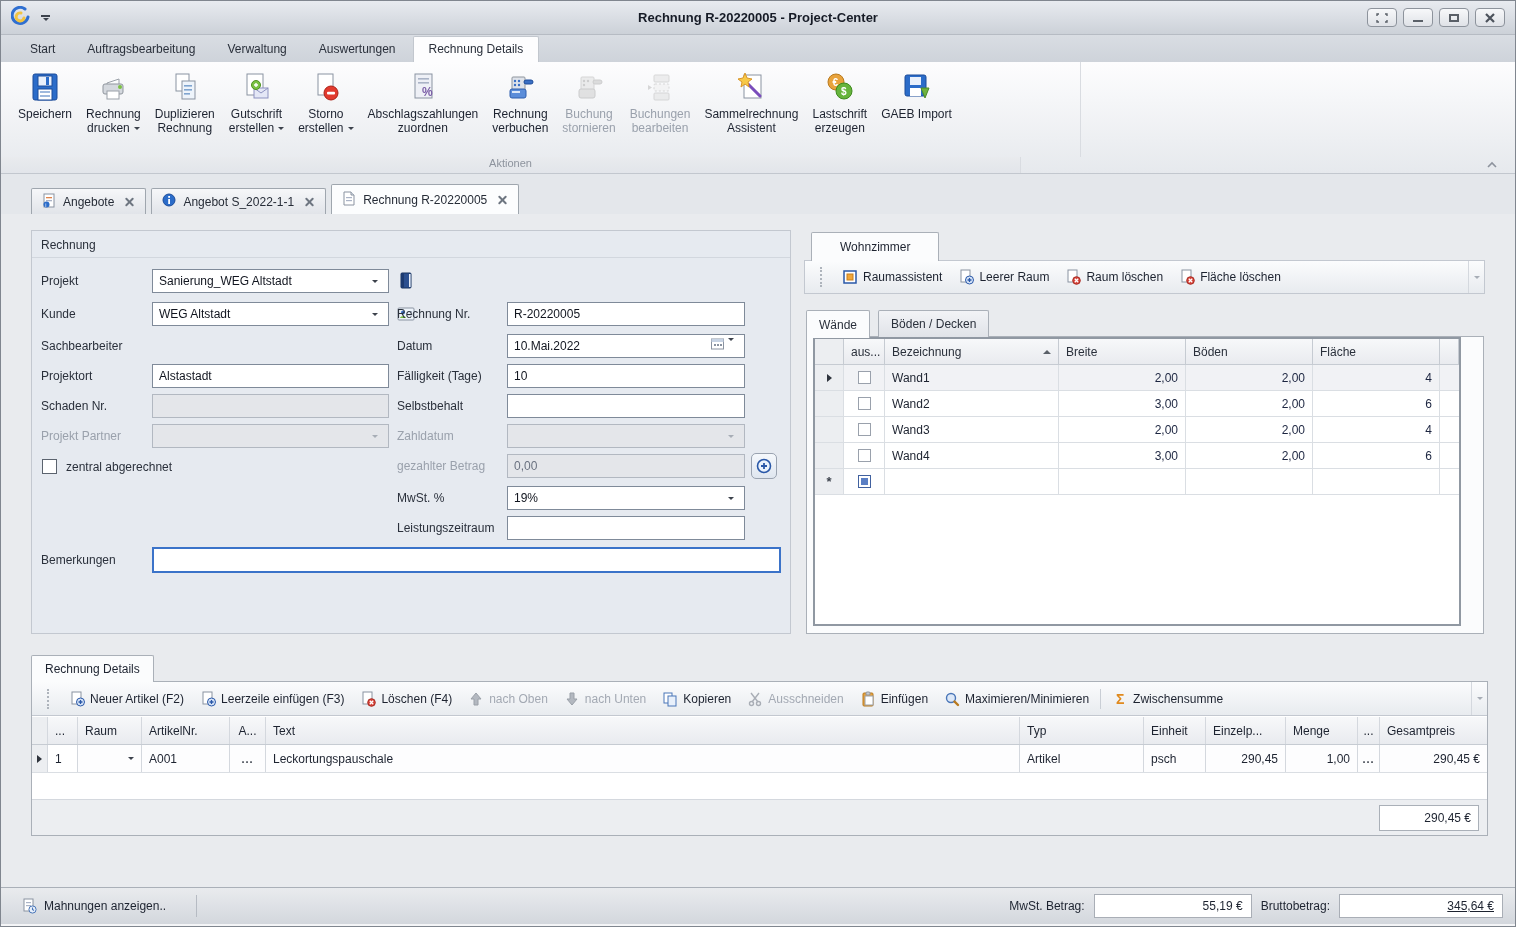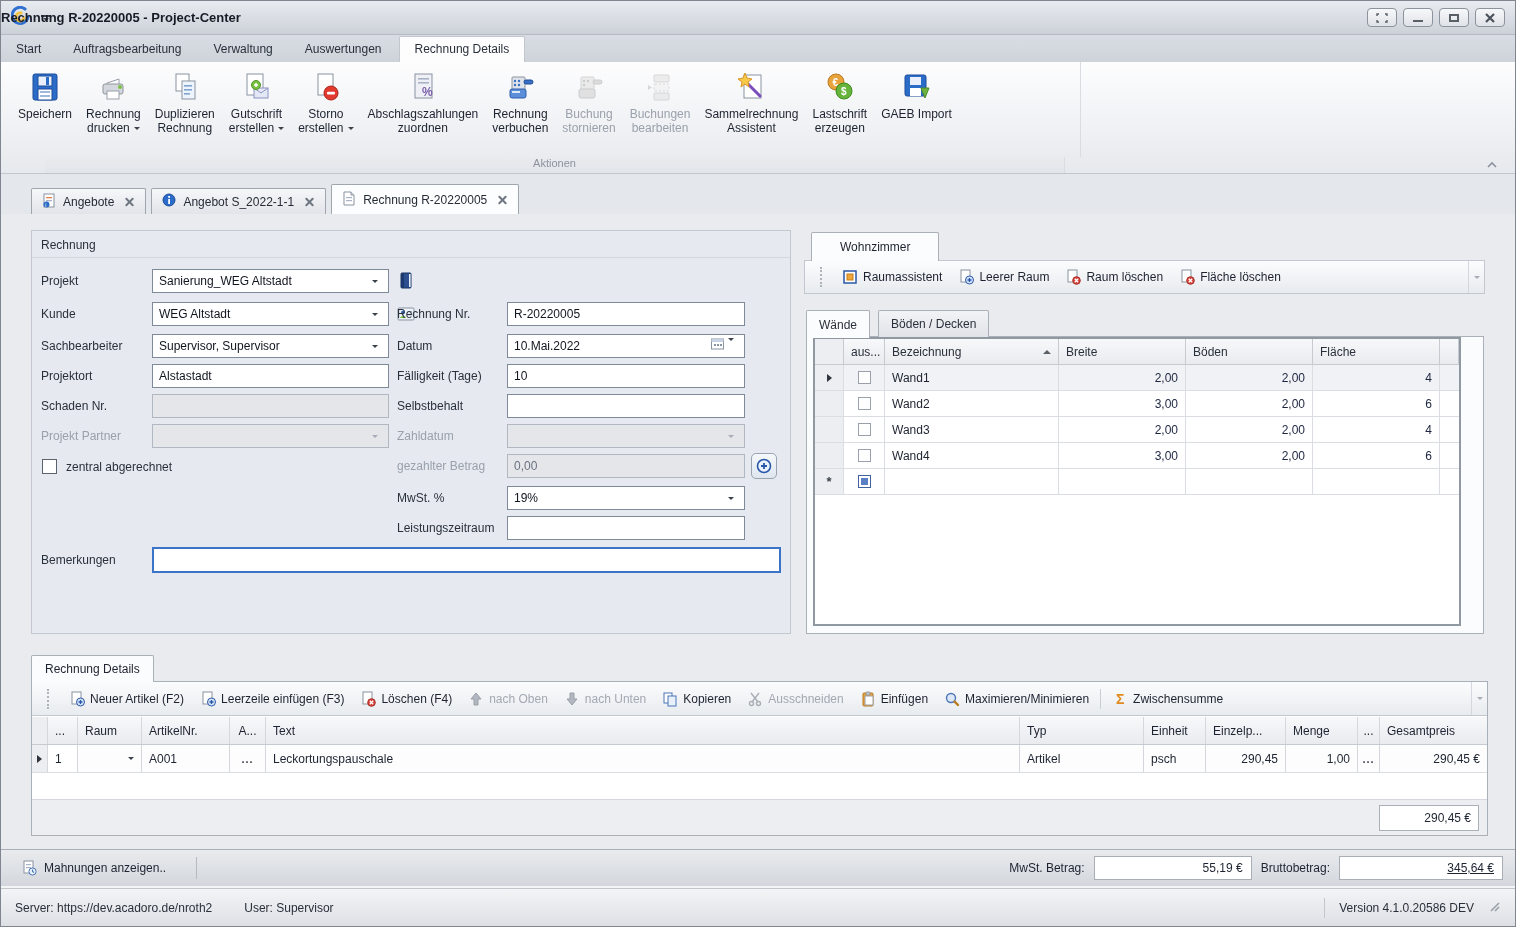--- a/index.html
+++ b/index.html
@@ -3,46 +3,46 @@
 <meta charset="utf-8">
 <style>
   * { box-sizing: border-box; margin: 0; padding: 0; }
   html,body { width:1516px; height:927px; }
   body { font-family: "Liberation Sans", sans-serif; font-size: 12px; color:#1d2330; background:#b9bec6; }
   .window { position:relative; width:1516px; height:927px; border:1px solid #80868f; background:#e9ebee; display:flex; flex-direction:column; overflow:hidden; }
 
   
   .titlebar { height:34px; flex:0 0 34px; background:linear-gradient(#e8ebf0,#ccd1d8); border-bottom:1px solid #b6bbc3; display:flex; align-items:center; position:relative; }
   .qat { display:flex; align-items:center; gap:10px; padding-left:10px; }
-  .title { position:absolute; left:0; right:0; text-align:left; font-weight:bold; font-size:13px; color:#161b26; pointer-events:none; }
+  .title { position:absolute; left:0; right:0; text-align:center; font-weight:bold; font-size:13px; color:#161b26; pointer-events:none; }
   .wctrls { margin-left:auto; display:flex; gap:6px; padding-right:10px; z-index:2; }
   .wbtn { width:30px; height:19px; border:1px solid #8d939c; border-radius:4px; background:linear-gradient(#f7f8fa,#dfe2e7); display:flex; align-items:center; justify-content:center; }
   .tri-down { width:0; height:0; border-left:4px solid transparent; border-right:4px solid transparent; border-top:4px solid #3c424c; }
   .tri-down.sm { border-left-width:3px; border-right-width:3px; border-top-width:3px; }
   .tri-down.gray { border-top-color:#a7adb6; }
   .tri-up { width:0; height:0; border-left:4px solid transparent; border-right:4px solid transparent; border-bottom:4px solid #5a6068; }
   .tri-right { width:0; height:0; border-top:4px solid transparent; border-bottom:4px solid transparent; border-left:5px solid #2e333c; }
 
   
-  .menutabs { height:27px; flex:0 0 27px; background:linear-gradient(#d9dde3,#ced3da); display:flex; align-items:flex-end; gap:2px; }
+  .menutabs { height:27px; flex:0 0 27px; background:linear-gradient(#d9dde3,#ced3da); display:flex; align-items:flex-end; padding-left:14px; gap:2px; }
   .mtab { padding:5px 15px 6px 15px; font-size:12px; color:#2a303b; cursor:default; }
   .mtab.active { background:#fdfdfe; border:1px solid #c2c7ce; border-bottom:none; border-radius:2px 2px 0 0; position:relative; z-index:3; }
 
   
   .ribbon { height:112px; flex:0 0 112px; background:linear-gradient(#fdfdfe,#edeff2 70%,#e6e9ed); border-bottom:1px solid #c2c7ce; position:relative; }
   .ribbon-group { position:absolute; left:0; top:0; bottom:16px; width:1080px; border-right:1px solid #d9dce1; display:flex; align-items:flex-start; padding:6px 4px 0 10px; }
   .rbtn { display:flex; flex-direction:column; align-items:center; padding:2px 7px; border-radius:3px; }
   .ricon { width:34px; height:34px; display:flex; align-items:center; justify-content:center; }
   .rlbl { margin-top:3px; text-align:center; font-size:12px; line-height:14px; color:#1d2330; }
   .rlbl span { display:block; }
   .rlbl .l2 { display:flex; align-items:center; justify-content:center; gap:4px; }
   .rlbl .l2 span { display:inline; }
   .rbtn.dis .rlbl { color:#9aa1ac; }
   .rbtn.dis .ricon { filter:grayscale(1) opacity(.5); }
-  .group-label { position:absolute; left:0; bottom:0; height:16px; width:1020px; text-align:center; font-size:11px; color:#8d939d; background:linear-gradient(#e9ebee,#e2e5ea); border-right:1px solid #d9dce1;margin-left:44px; }
+  .group-label { position:absolute; left:0; bottom:0; height:16px; width:1020px; text-align:center; font-size:11px; color:#8d939d; background:linear-gradient(#e9ebee,#e2e5ea); border-right:1px solid #d9dce1; }
   .ribbon-chevron { position:absolute; right:14px; bottom:2px; width:18px; height:13px; display:flex; align-items:center; justify-content:center; }
 
   
   .docgap { height:10px; flex:0 0 10px; background:#e4e7eb; }
   .docstrip { height:30px; flex:0 0 30px; background:#e4e7eb; display:flex; align-items:flex-end; padding-left:30px; gap:5px; }
   .dtab { height:26px; display:flex; align-items:center; gap:7px; padding:0 10px; background:linear-gradient(#f6f7f9,#e1e4e9); border:1px solid #9fa6ae; border-bottom:none; border-radius:2px 2px 0 0; font-size:12px; color:#262c37; }
   .dtab.active { height:30px; background:#fcfdfe; position:relative; z-index:2; }
   .dclose { margin-left:4px; width:10px; height:10px; position:relative; }
   .dclose::before,.dclose::after { content:""; position:absolute; left:-1px; top:4px; width:11px; height:2px; background:#6e7681; border-radius:1px; }
   .dclose::before { transform:rotate(45deg); } .dclose::after { transform:rotate(-45deg); }
@@ -468,26 +468,20 @@
         </div>
       <div class="sideicon" style="left:364px;top:73px;"><svg width="20" height="20" viewBox="0 0 20 20">
             <rect x="2" y="4" width="16" height="12" rx="1" fill="#eef4fb" stroke="#8a93a1"></rect>
             <circle cx="7" cy="8.5" r="2" fill="#3a6fc4"></circle>
             <path d="M4 14 C4 11.5 10 11.5 10 14" fill="#7ac143"></path>
             <rect x="12" y="7" width="4" height="1.4" fill="#aab3c6"></rect>
             <rect x="12" y="10" width="4" height="1.4" fill="#aab3c6"></rect>
           </svg></div>
 
       <div class="lbl" style="left:9px;top:103px;">Sachbearbeiter</div>
-      <div class="ipt cmb" style="left:120px;top:103px;width:237px;">
-          <span>Supervisor, Supervisor</span>
-          <span class="arr">
-            <i class="tri-down sm"></i>
-          </span>
-        </div>
 
       <div class="lbl" style="left:9px;top:133px;">Projektort</div>
       <div class="ipt" style="left:120px;top:133px;width:237px;">Alstastadt</div>
 
       <div class="lbl" style="left:9px;top:163px;">Schaden Nr.</div>
       <div class="ipt dis" style="left:120px;top:163px;width:237px;"></div>
 
       <div class="lbl dis" style="left:9px;top:193px;">Projekt Partner</div>
       <div class="ipt dis cmb" style="left:120px;top:193px;width:237px;">
           <span></span>
@@ -817,27 +811,14 @@
     <div class="fsep"></div>
     <div class="fright">
       <span>MwSt. Betrag:</span>
       <span class="fval" style="width:158px;">55,19 €</span>
       <span>Bruttobetrag:</span>
       <span class="fval" style="width:164px;text-decoration:underline;">345,64 €</span>
     </div>
   </div>
 
   <div class="statusgap"></div>
-  <div class="statusbar">
-    <div class="sb-left">
-      <span>Server: https://dev.acadoro.de/nroth2</span>
-      <span>User: Supervisor</span>
-    </div>
-    <div class="sb-right">
-      <span class="sb-sep"></span>
-      <span>Version 4.1.0.20586 DEV</span>
-      <span><svg width="13" height="13" viewBox="0 0 13 13">
-            <path d="M11 3 L3 11 M11 7 L7 11" stroke="#9aa0a8" stroke-width="1.6"></path>
-          </svg></span>
-    </div>
-  </div>
 
 </div>
 
 </body></html>

